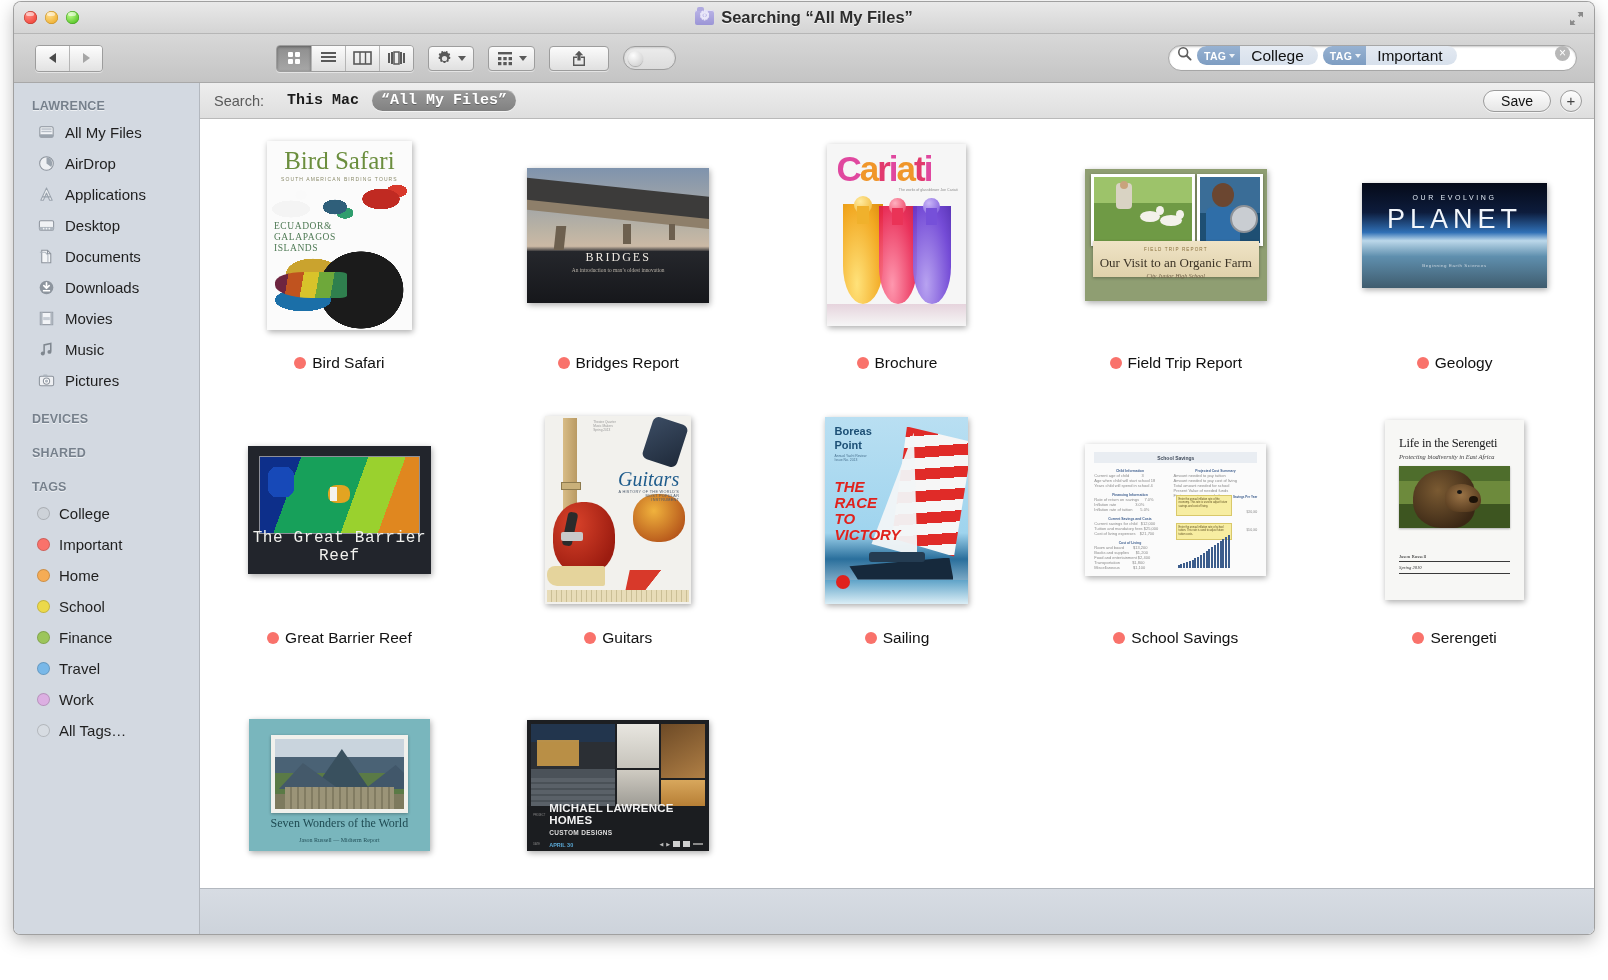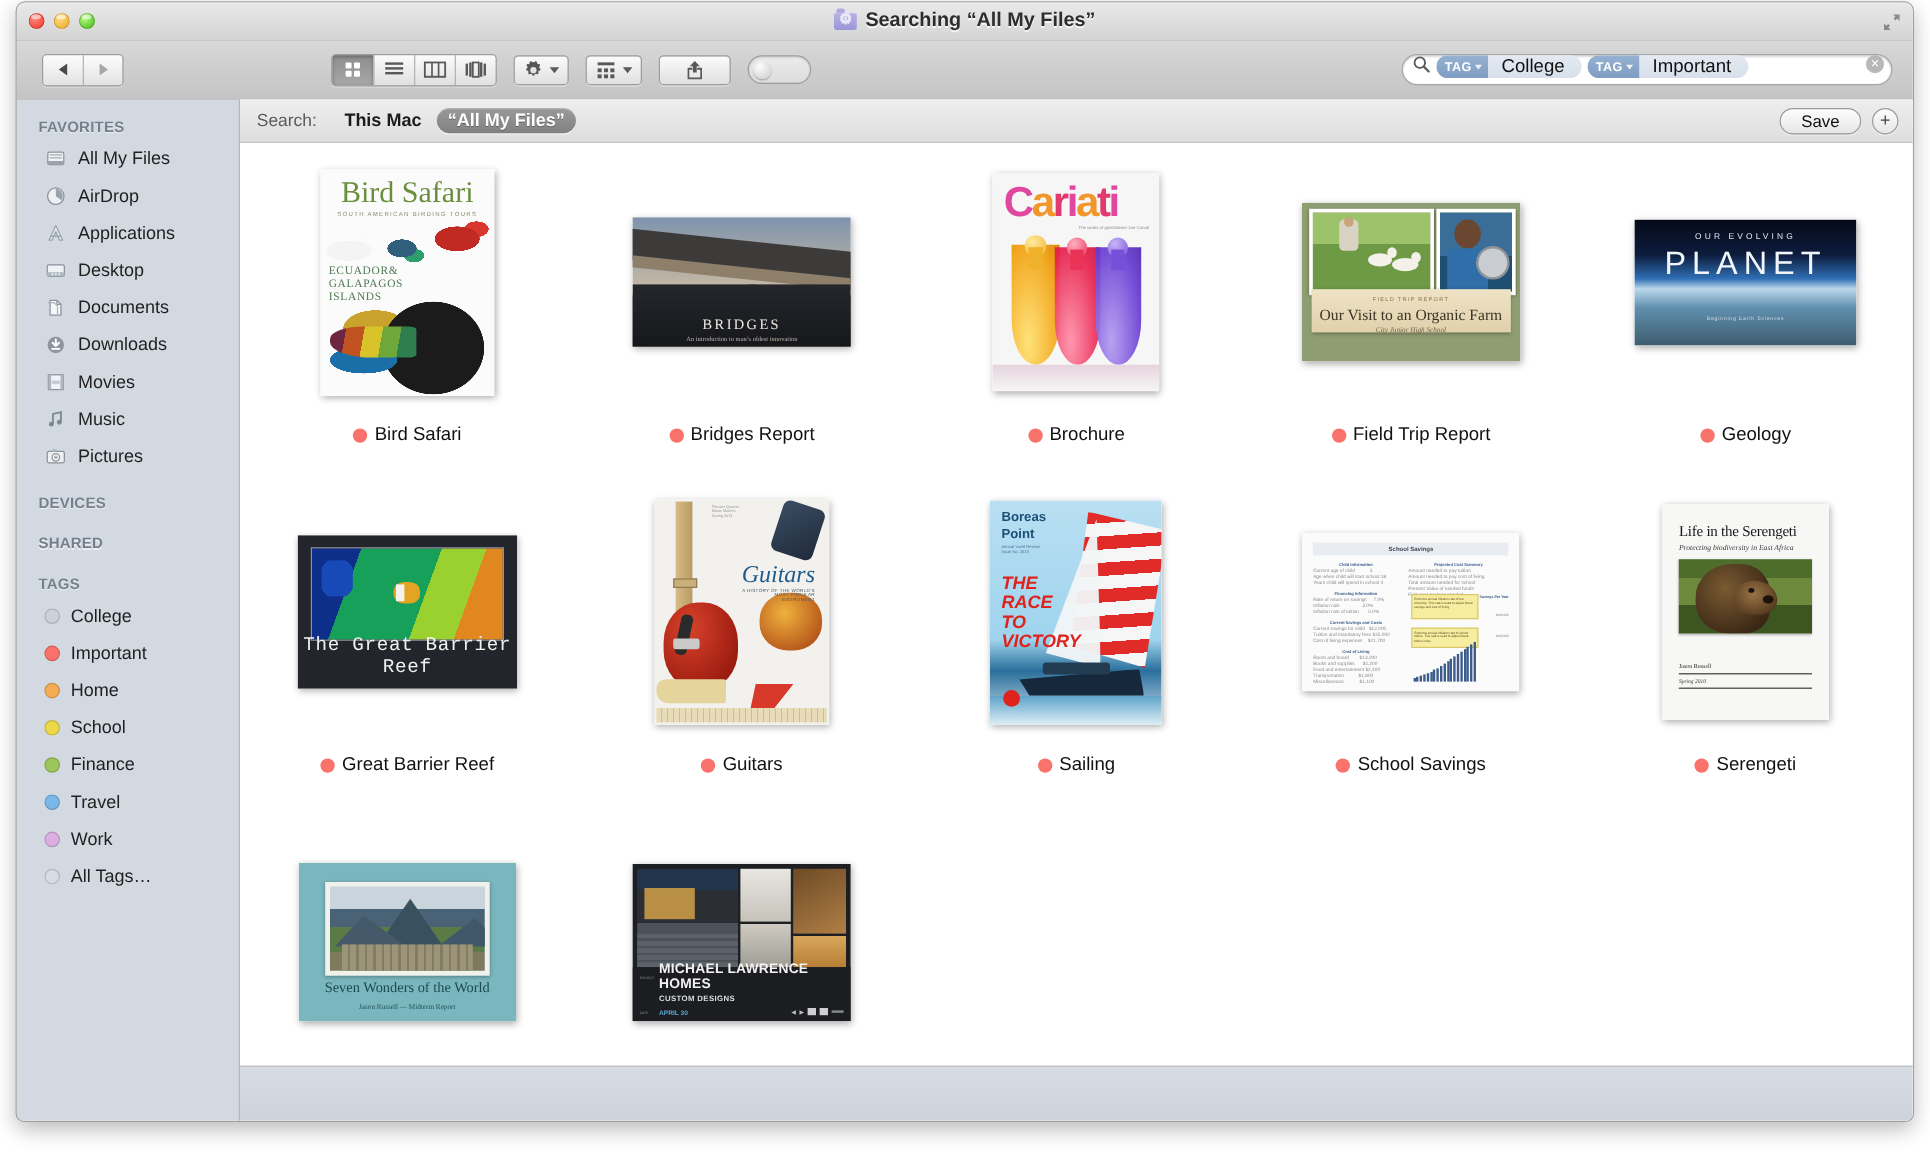--- a/index.html
+++ b/index.html
@@ -193,21 +193,21 @@
   }
   .searchbar{
     height:36px; flex:0 0 36px;
     background:linear-gradient(to bottom,#eeeeee,#dedede);
     border-bottom:1px solid #b9b9b9;
     display:flex; align-items:center; padding:0 12px 0 14px;
   }
   .sb-label{ font-size:14.5px; color:#5a5a5a; margin-right:14px; }
   .scope{
     font-size:15px; font-weight:bold; color:#1b1b1b; padding:2px 9px;
-    border-radius:11px; cursor:pointer; margin-right:4px;
+    border-radius:11px; cursor:pointer; margin-right:4px;font-family:Liberation Mono, monospace;
   }
   .scope.active{
     background:linear-gradient(to bottom,#9a9a9a,#818181);
     color:#fff; text-shadow:0 1px 0 rgba(0,0,0,.3);
     box-shadow: inset 0 1px 0 rgba(255,255,255,.25), 0 1px 0 rgba(255,255,255,.6);
   }
   .sbar-right{ margin-left:auto; display:flex; align-items:center; gap:9px; }
   .save-btn{
     height:22px; padding:0 17px; border-radius:11px;
     border:1px solid #9b9b9b;
@@ -268,21 +268,21 @@
   .bird-loc{ position:absolute; left:7px; top:80px; font-family:"Liberation Serif",serif;
              font-size:9.5px; line-height:11px; color:#4f7a55; letter-spacing:.6px; }
   .toucan{
     position:absolute; left:8px; bottom:-6px; width:132px; height:92px;
     background:
       radial-gradient(ellipse 44px 40px at 86px 46px, #1b1b1b 0 96%, transparent 97%),
       radial-gradient(ellipse 28px 16px at 38px 30px, #caa32e 0 96%, transparent 97%);
   }
 
   
-  .t-bridge{ width:182px; height:108px; }
+  .t-bridge{ width:182px; height:135px; }
   .t-bridge .art{ background:linear-gradient(to bottom,#7f93ad 0%,#b9b2a4 45%,#cbb9a5 58%,#2a2b30 62%,#1b1c20 100%); }
 
   
   .t-broch{ width:139px; height:182px; }
   .t-broch .art{ background:#f6f6f6; }
 
   
   .t-field{ width:182px; height:132px; }
   .t-field .art{ background:#8f9e72; }
 
@@ -443,21 +443,21 @@
       </div>
 
       <div class="clear-x">×</div>
     </div>
   </div>
 
   <div class="body">
 
     <div class="sidebar">
 
-      <div class="sb-header">FAVORITES</div>
+      <div class="sb-header">LAWRENCE</div>
 
       <div class="sb-item">
         <svg class="sb-icon" viewBox="0 0 20 20">
           <rect x="3" y="4" width="14" height="11" rx="1.5" fill="#f2f4f7" stroke="#8c939c" stroke-width="1.1"></rect>
           <rect x="4.6" y="5.6" width="10.8" height="1.5" fill="#b6bdc6"></rect>
           <rect x="4.6" y="8.2" width="10.8" height="1.5" fill="#b6bdc6"></rect>
           <rect x="3" y="11.8" width="14" height="3.2" rx="1" fill="#9aa3ad"></rect>
         </svg>
         <span class="lbl">All My Files</span>
       </div>

